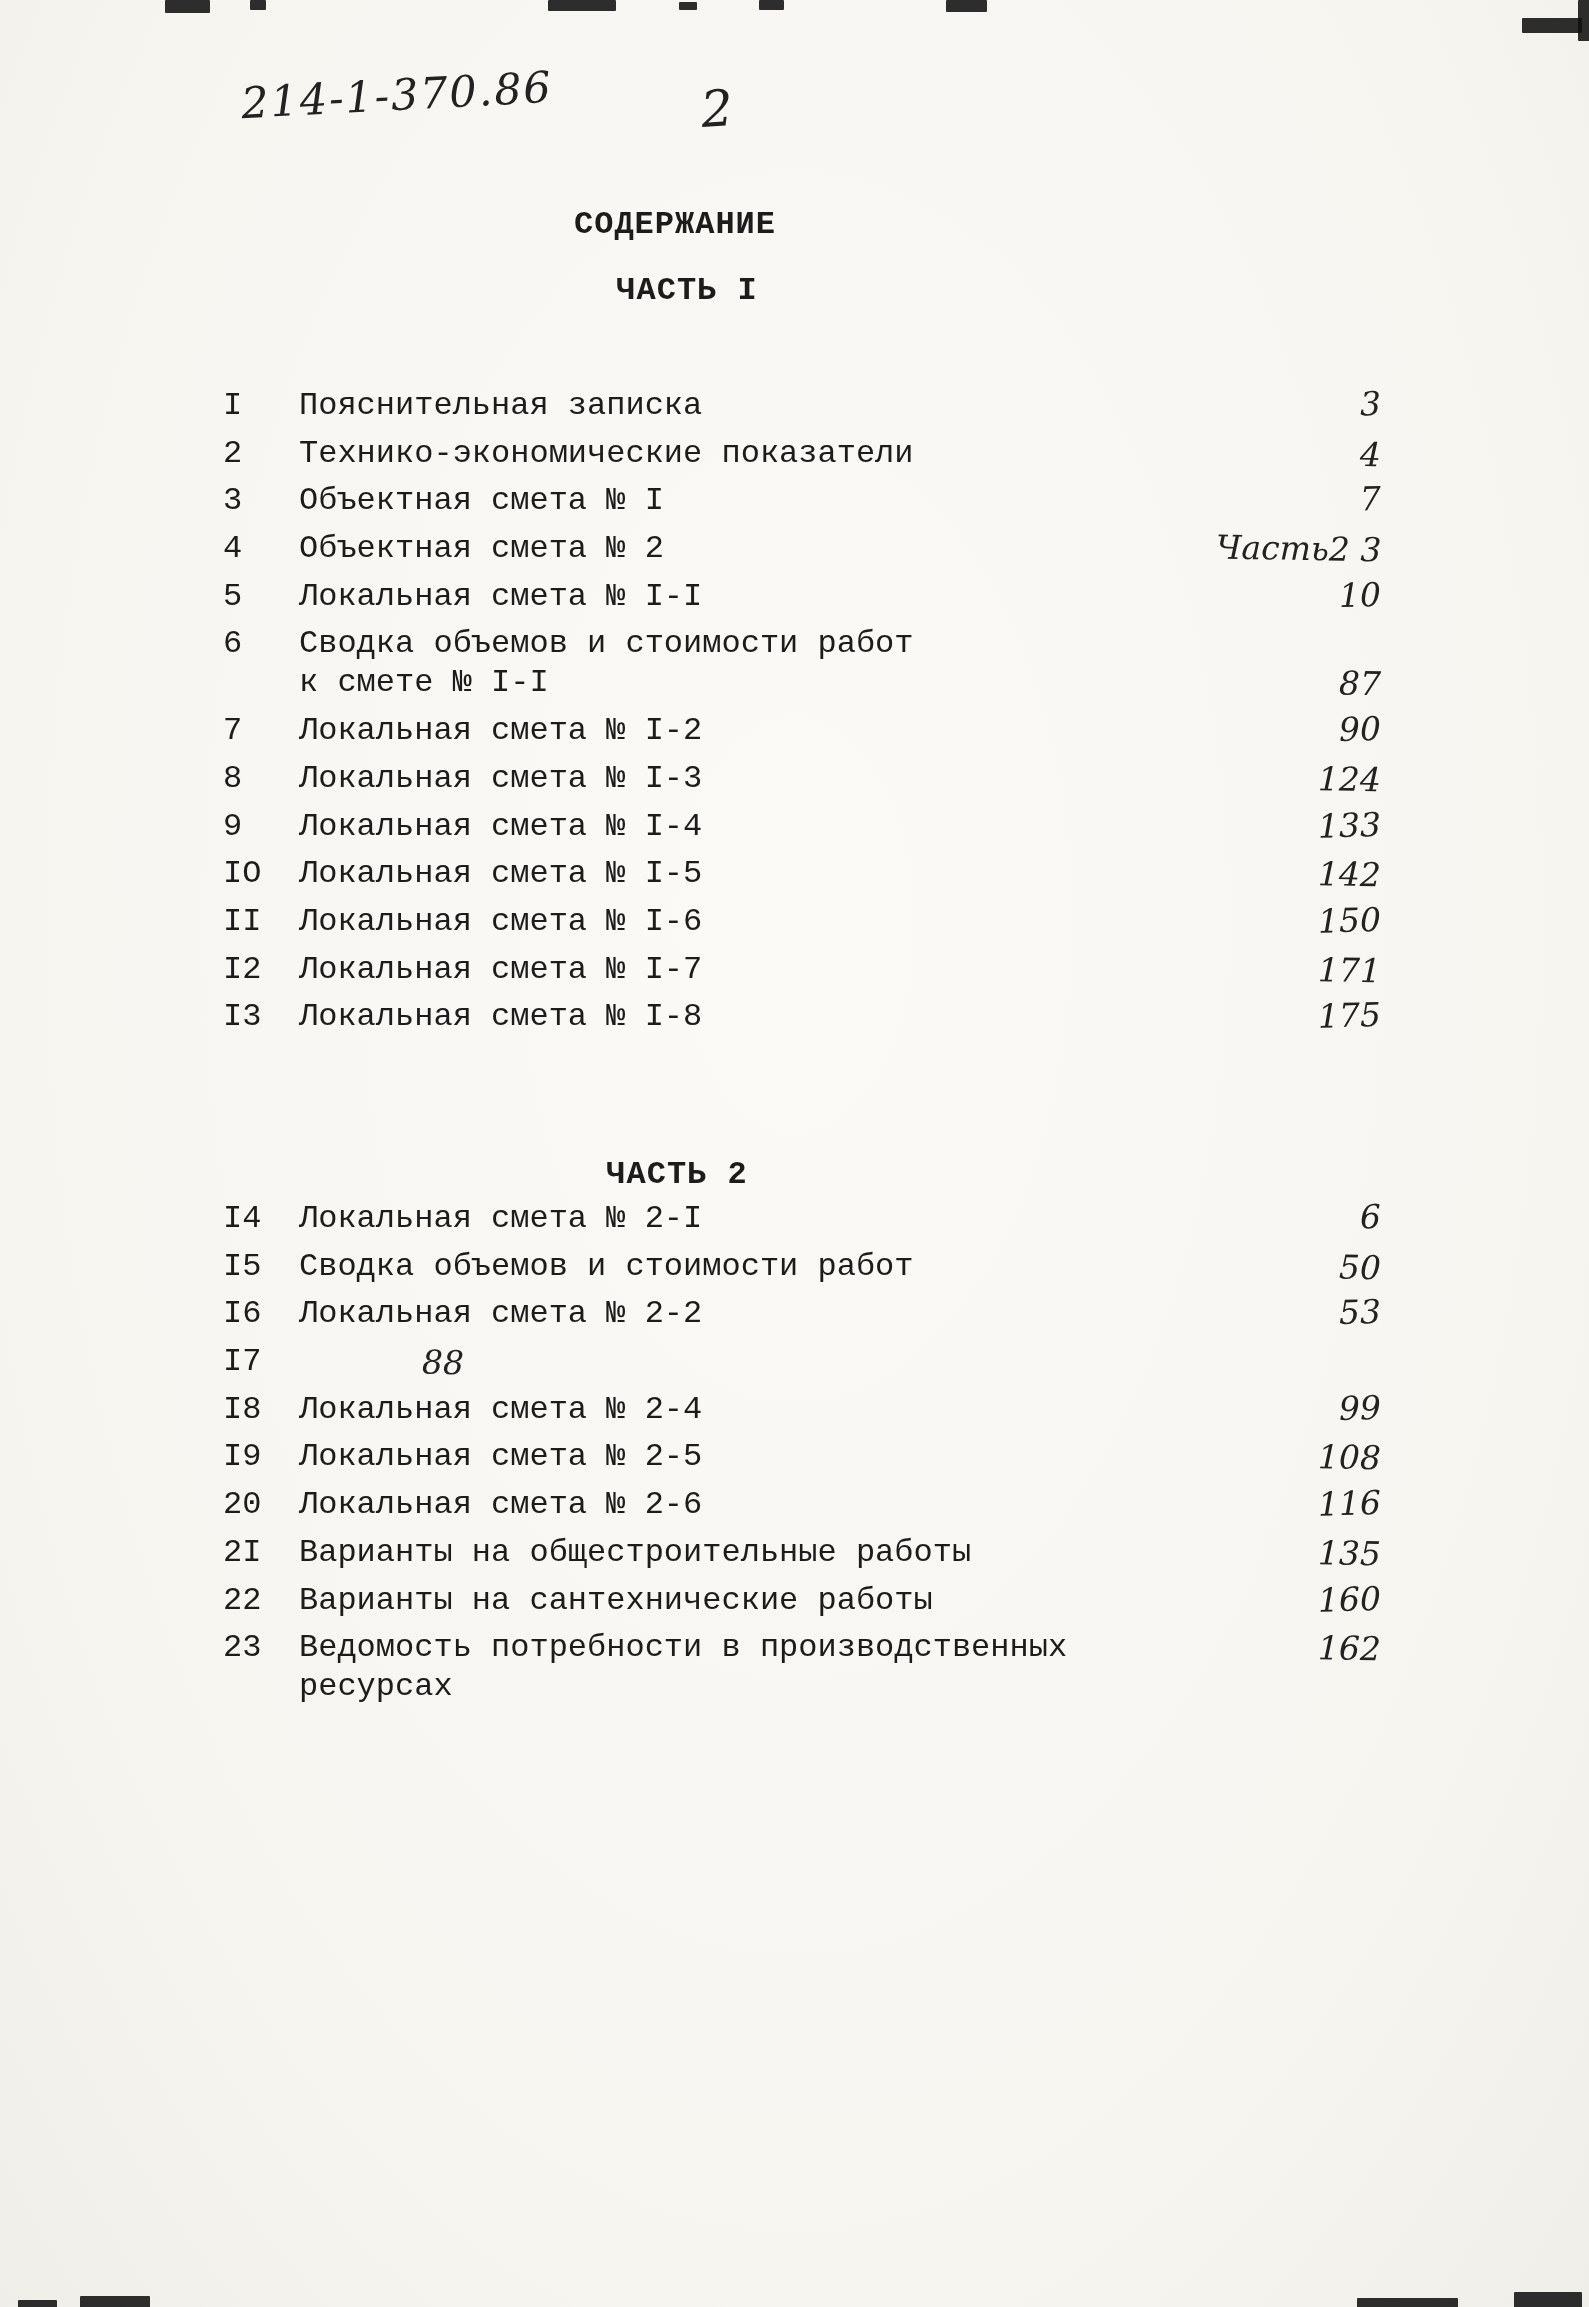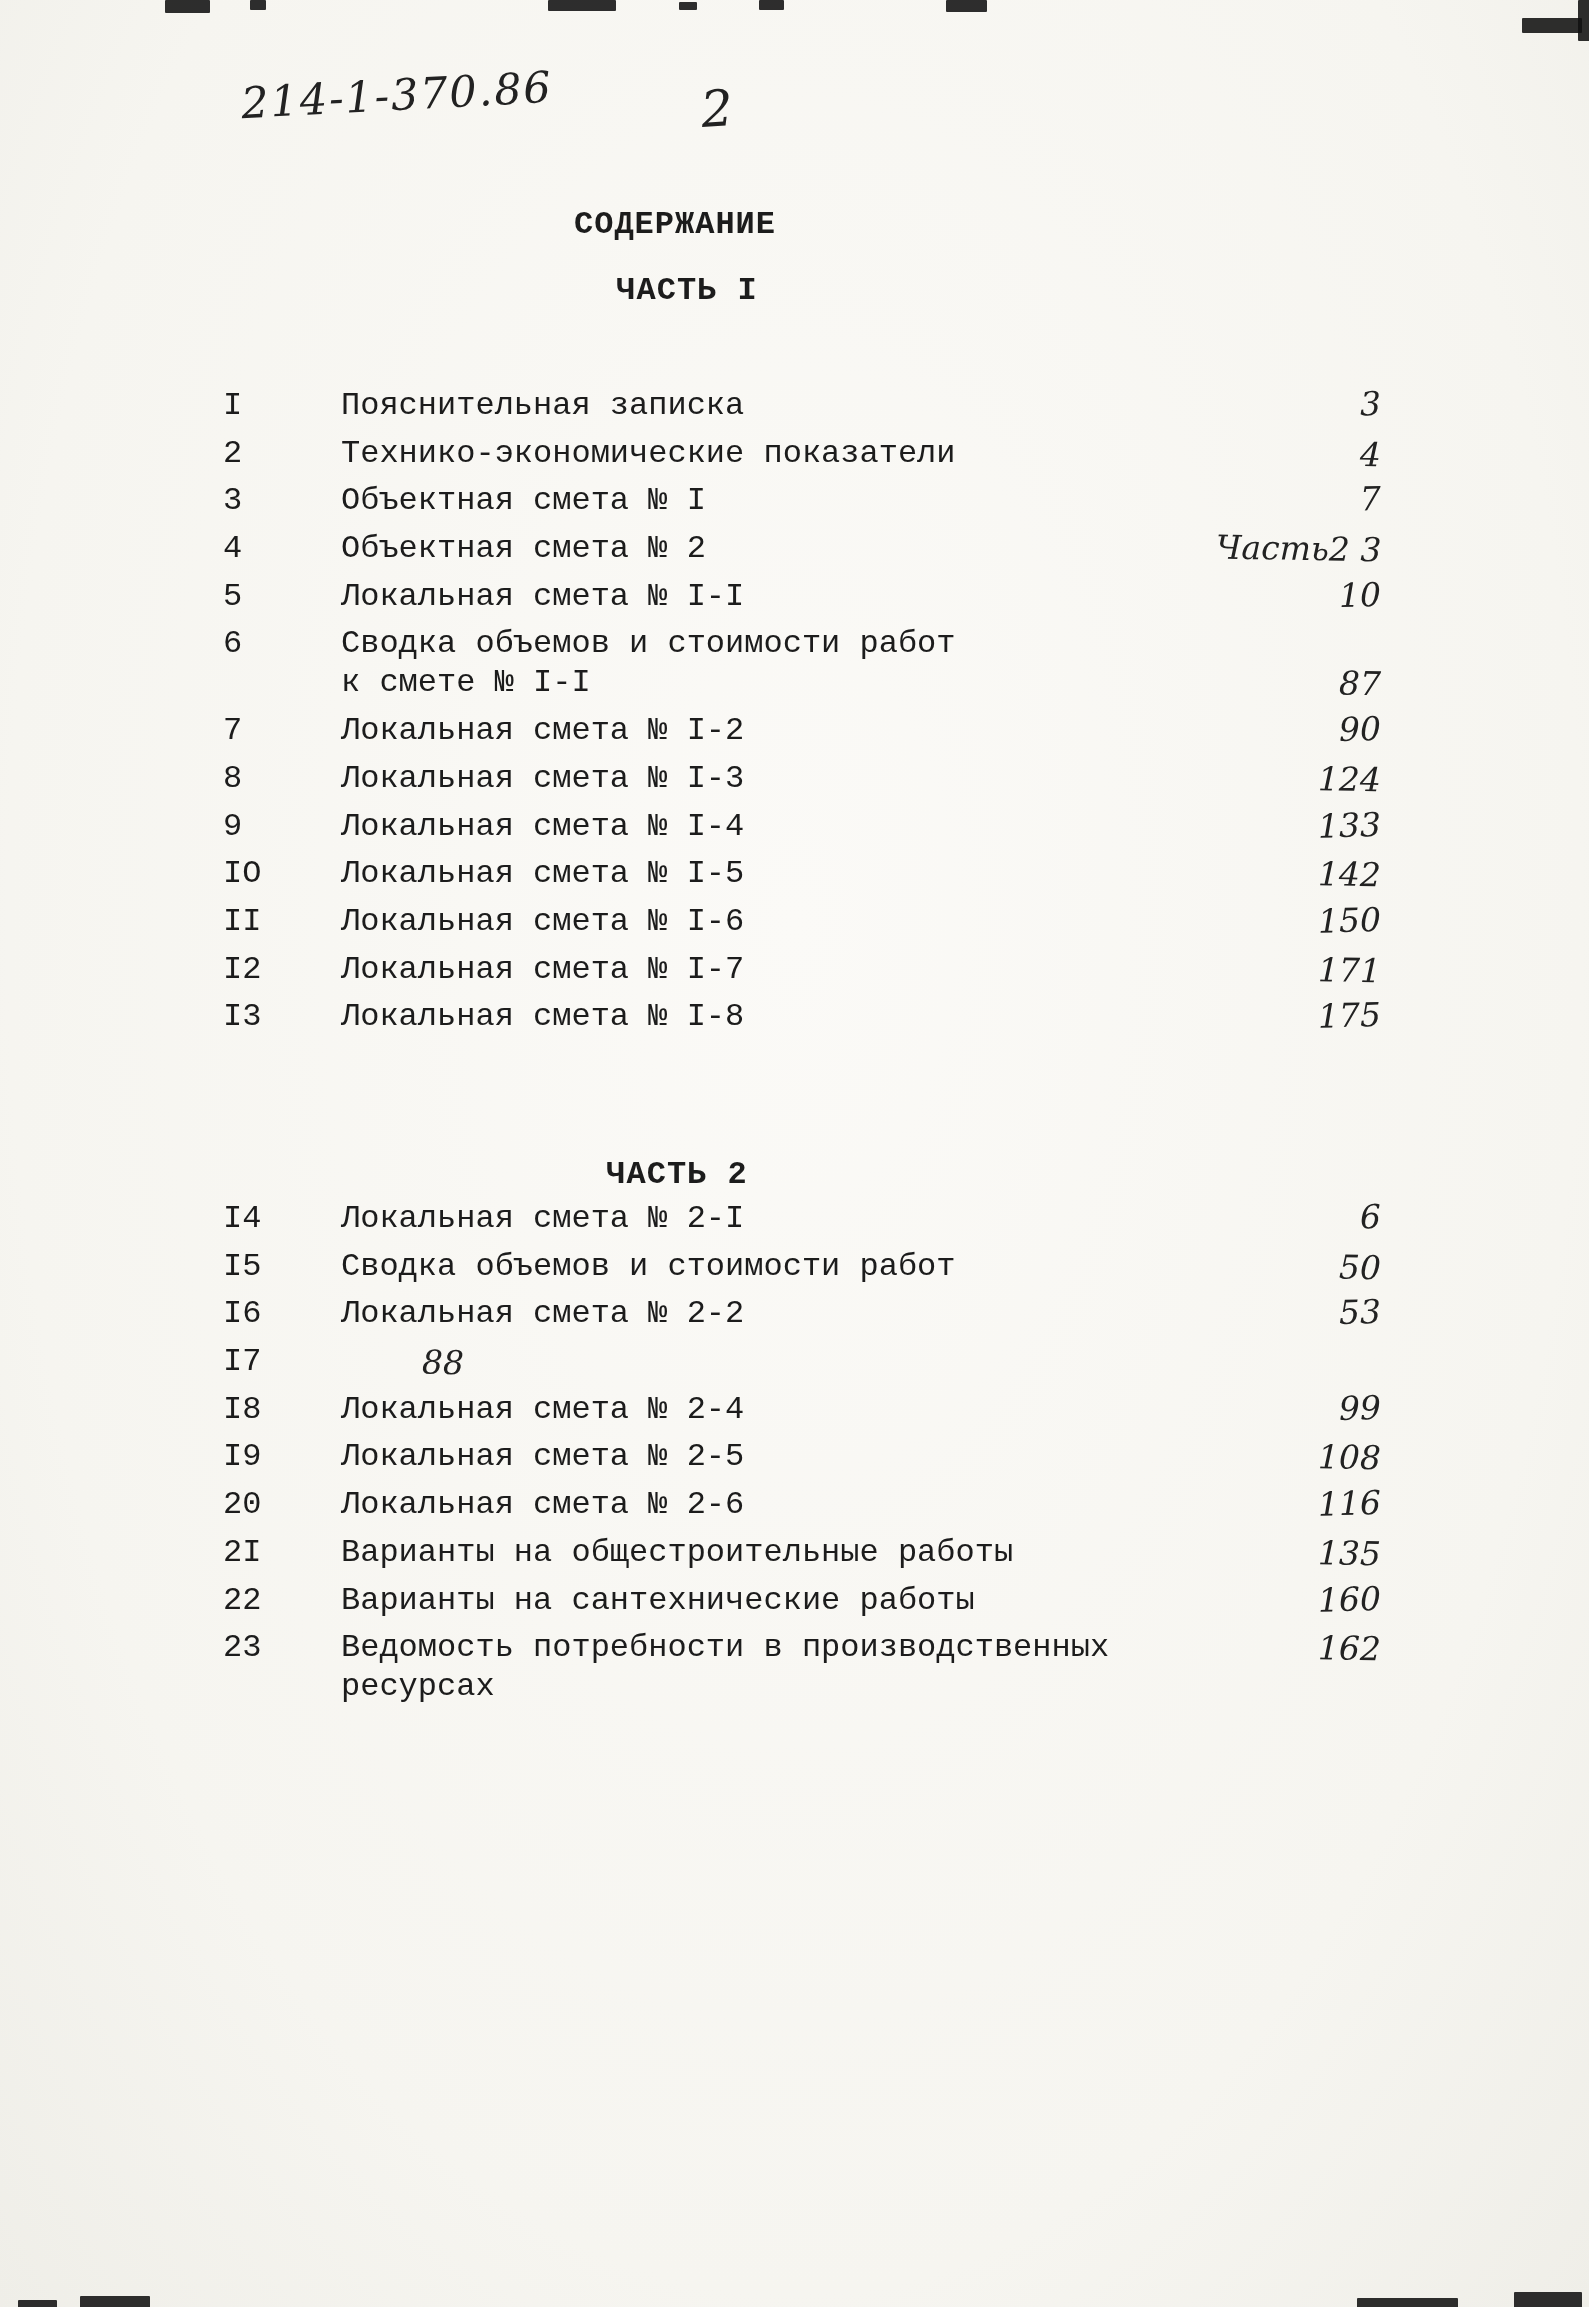--- a/index.html
+++ b/index.html
@@ -55,21 +55,21 @@
     align-items:flex-start;
     margin-bottom:8.7px;
   }
   .num{
     flex:0 0 76px;
     white-space:nowrap;
   }
   .label{
     flex:1 1 auto;
   }
-  .label .line{display:block;margin-left:42px;}
+  .label .line{display:block;}
   .pg{
     flex:0 0 165px;
     text-align:right;
     padding-right:13.6px;
     font-size:33px;
     white-space:nowrap;
     transform:rotate(-1.5deg);
   }
   .toc-row:nth-child(even) .pg{transform:rotate(1deg);}
   .pg-bottom .pg{align-self:flex-end;}

